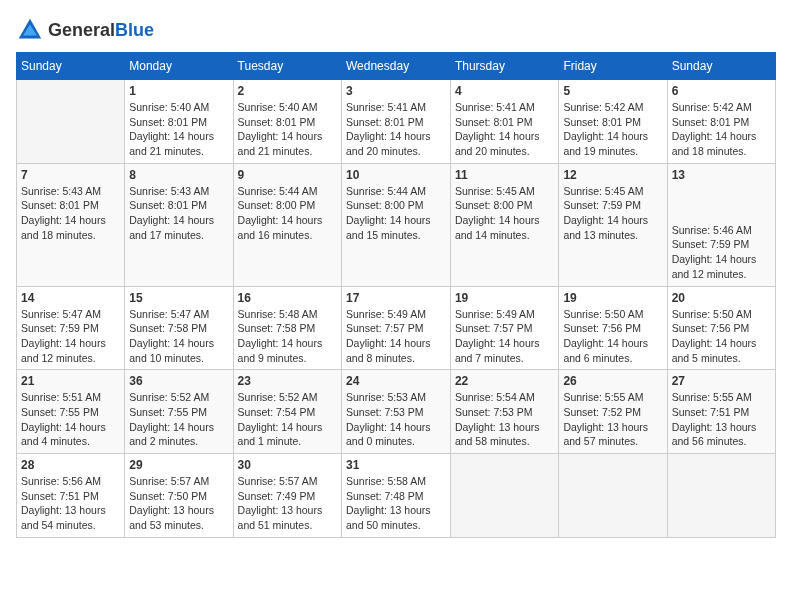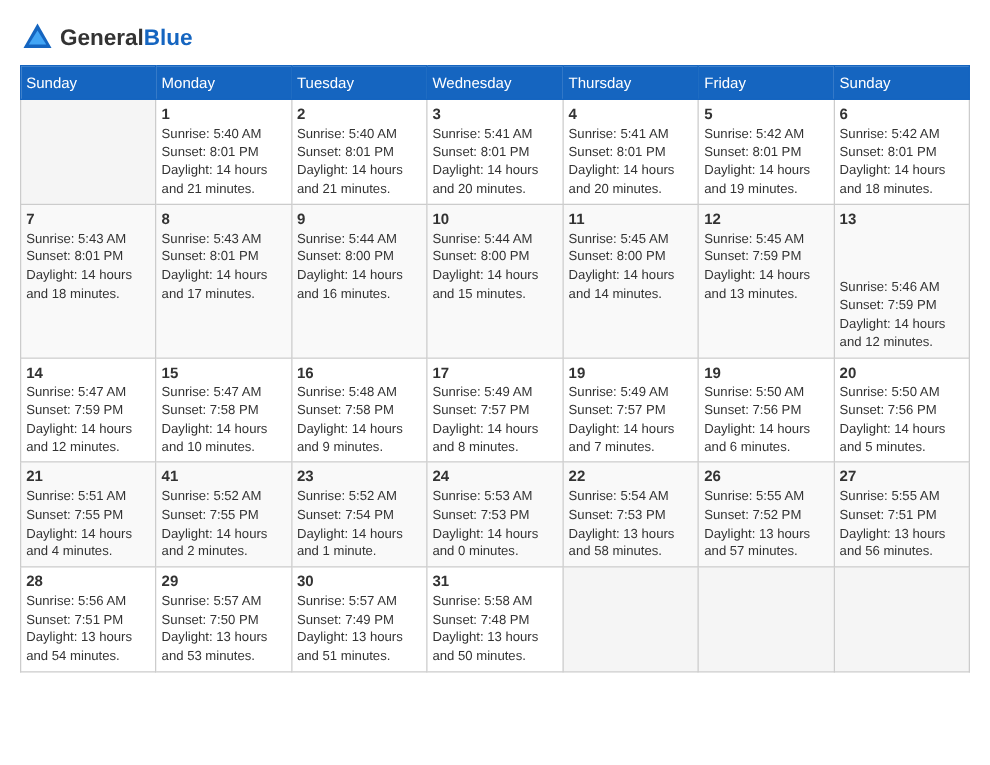--- a/index.html
+++ b/index.html
@@ -259,21 +259,21 @@
       </tr>
       <tr>
         <td>
           <div class="day-number">21</div>
           <div class="day-detail" style="white-space: pre-line;">Sunrise: 5:51 AM
 Sunset: 7:55 PM
 Daylight: 14 hours
 and 4 minutes.</div>
         </td>
         <td>
-          <div class="day-number">41</div>
+          <div class="day-number">36</div>
           <div class="day-detail" style="white-space: pre-line;">Sunrise: 5:52 AM
 Sunset: 7:55 PM
 Daylight: 14 hours
 and 2 minutes.</div>
         </td>
         <td>
           <div class="day-number">23</div>
           <div class="day-detail" style="white-space: pre-line;">Sunrise: 5:52 AM
 Sunset: 7:54 PM
 Daylight: 14 hours

